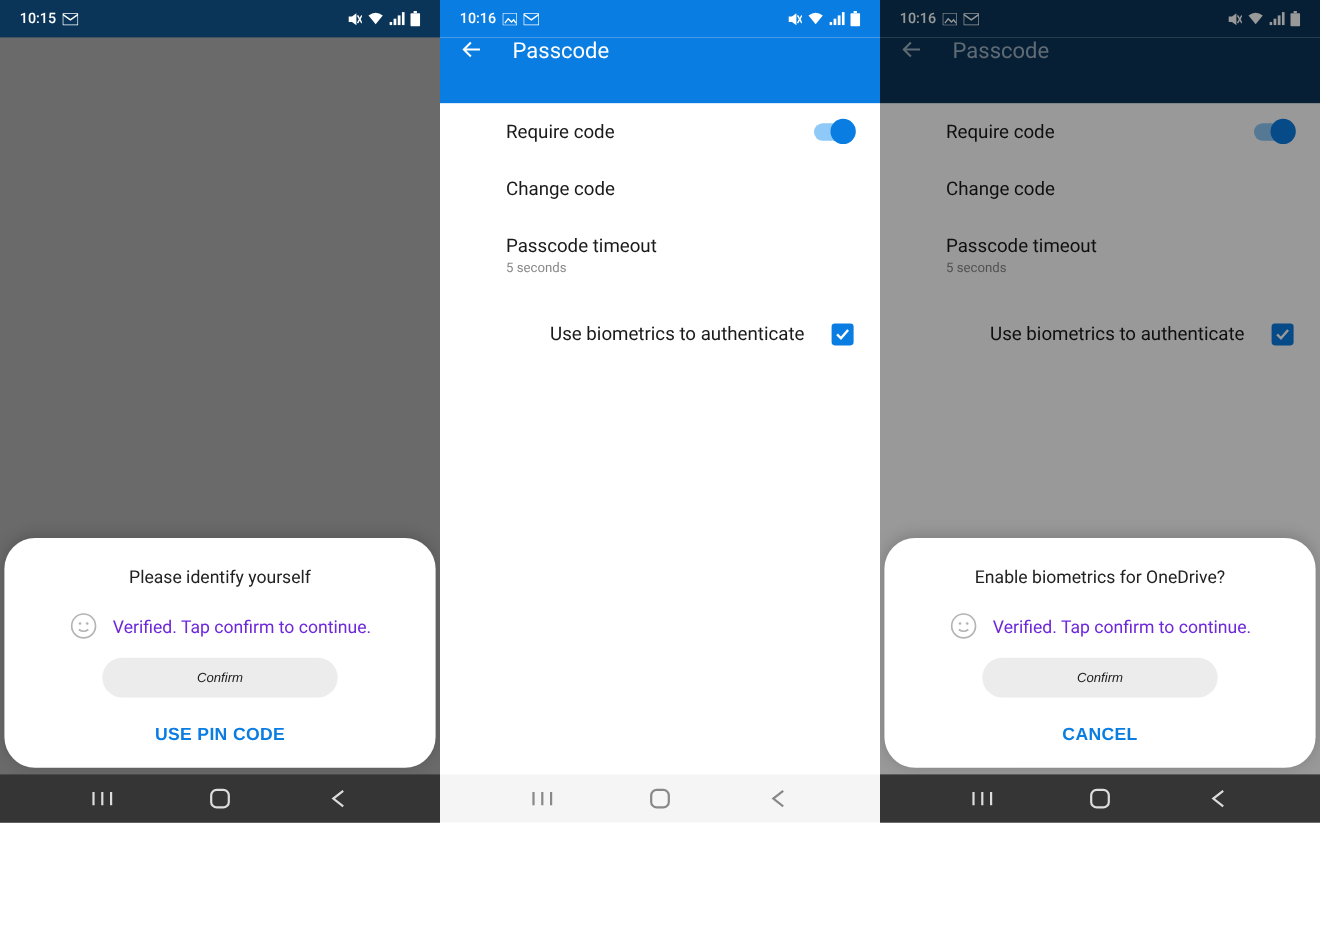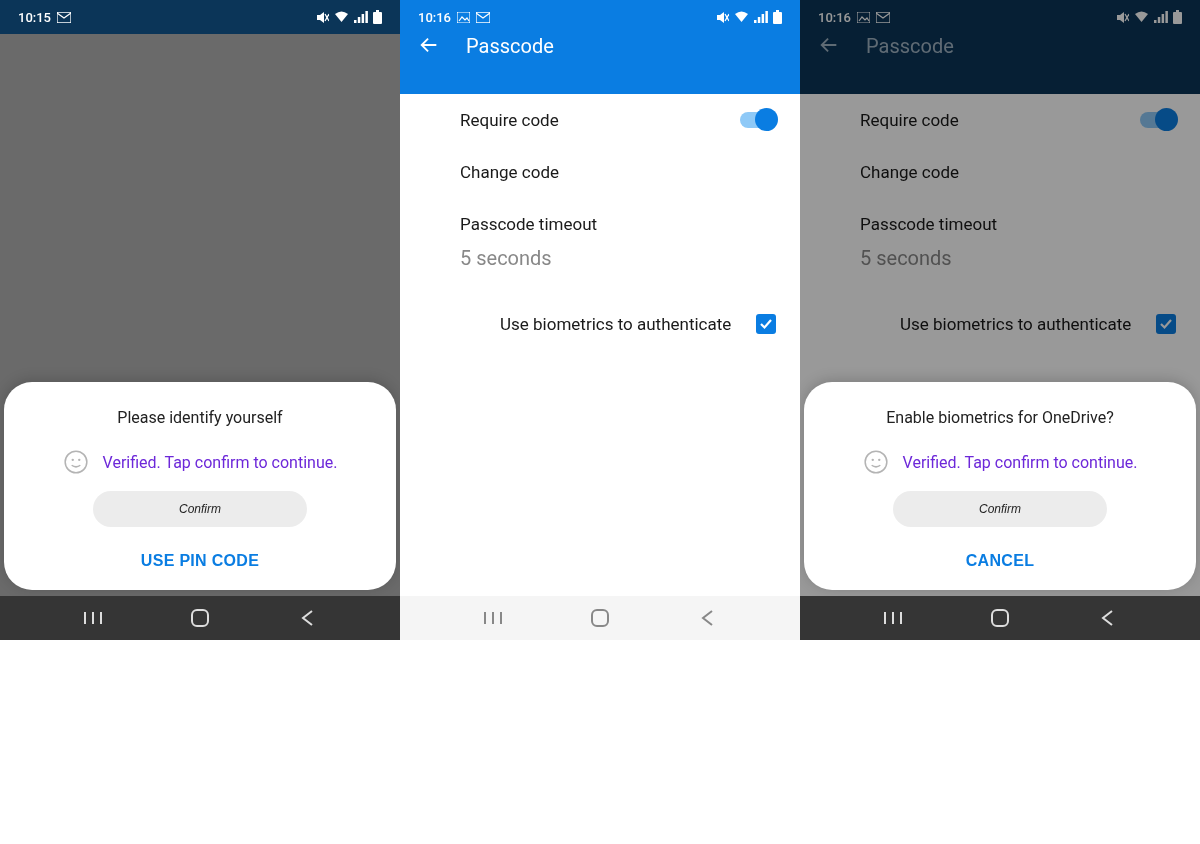--- a/index.html
+++ b/index.html
@@ -7,21 +7,21 @@
     font-family: -apple-system, BlinkMacSystemFont, "Segoe UI", Roboto, sans-serif;
     background: #fff;
     width: 1200px;
     height: 844px;
     overflow: hidden;
     display: flex;
   }
   .screen {
     position: relative;
     width: 400px;
-    height: 640px;
+    height: 748px;
     overflow: hidden;
   }
   
   .status-bar {
     height: 34px;
     display: flex;
     align-items: center;
     justify-content: space-between;
     padding: 0 18px;
     font-size: 13px;
@@ -47,21 +47,21 @@
 
   
   .settings { background: #fff; }
   .setting-row {
     padding: 16px 24px 16px 60px;
     display: flex;
     align-items: center;
     justify-content: space-between;
   }
   .setting-row .label { font-size: 17px; color: #1a1a1a; }
-  .setting-row .sub { font-size: 20px; color: #888; margin-top: 12px; }
+  .setting-row .sub { font-size: 12px; color: #888; margin-top: 2px; }
   .setting-row.gap-above { margin-top: 12px; margin-left: 40px; }
 
   .toggle {
     width: 36px; height: 16px; border-radius: 10px;
     background: #8ec9f7; position: relative;
   }
   .toggle .knob {
     position: absolute; right: -2px; top: -4px;
     width: 23px; height: 23px; border-radius: 50%;
     background: #0a7de2;

